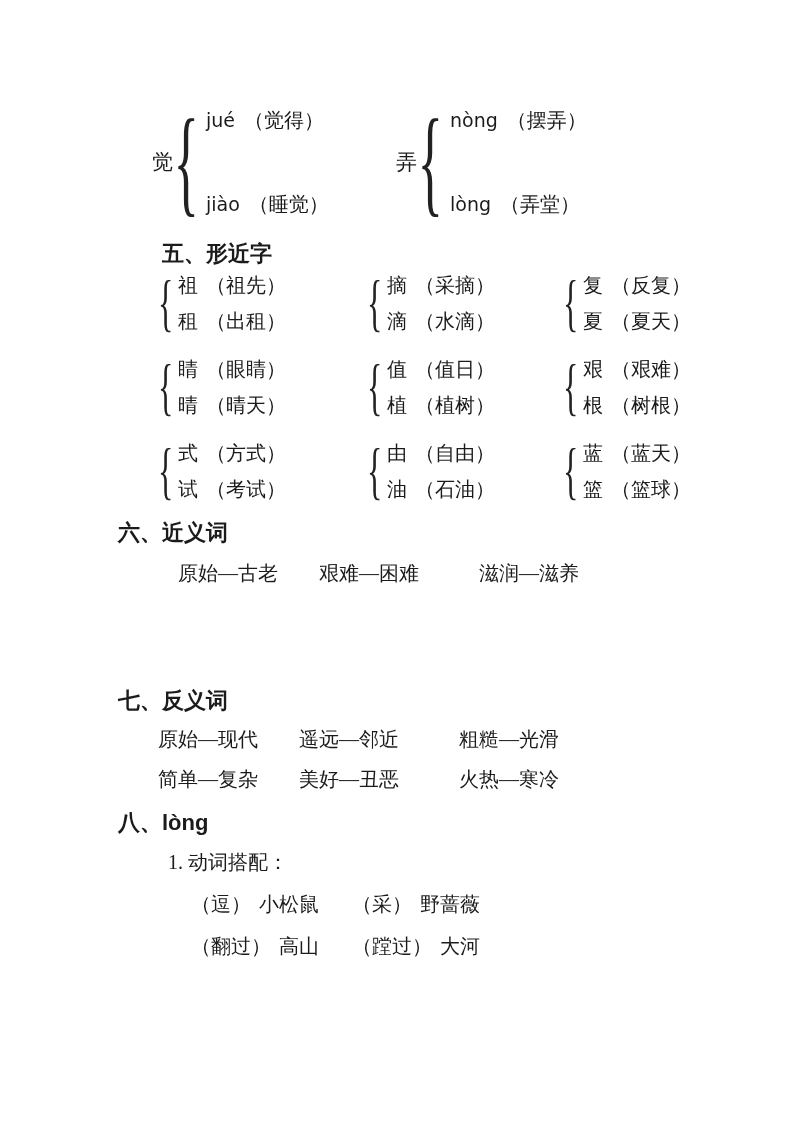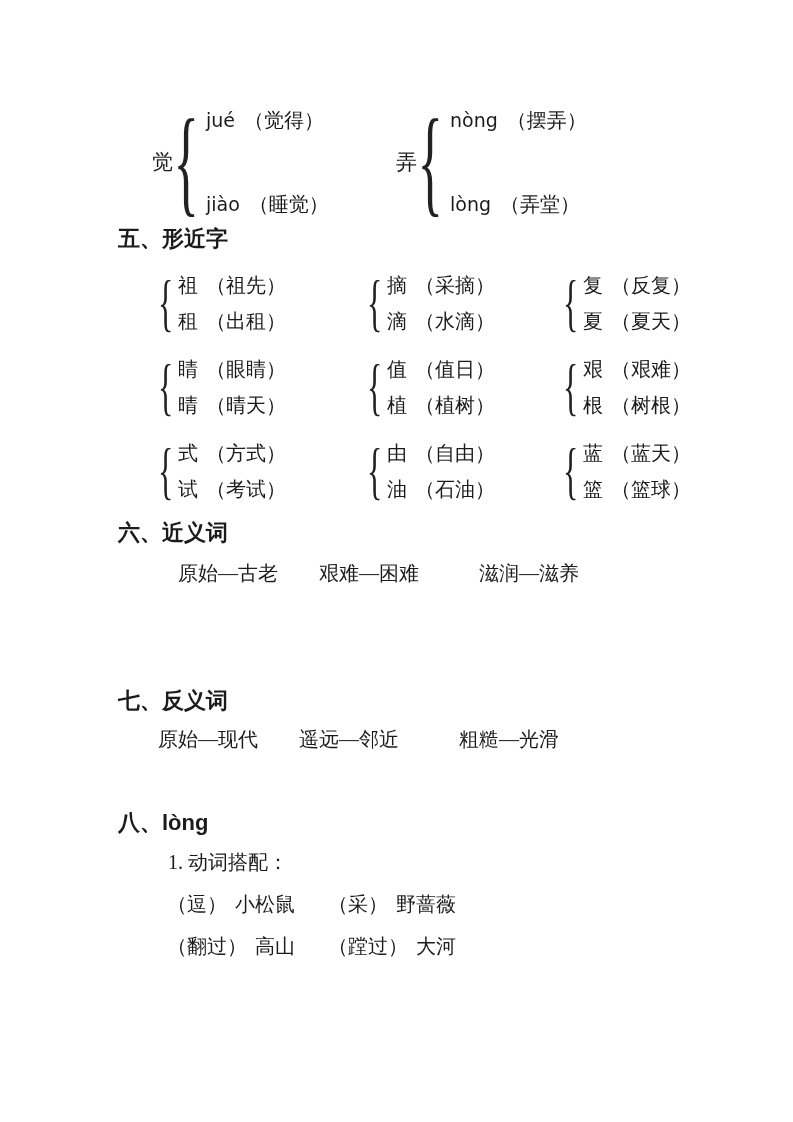--- a/index.html
+++ b/index.html
@@ -21,21 +21,21 @@
   .reading { font-size:20px; line-height:24px; display:flex; align-items:baseline; white-space:nowrap; }
   .pinyin { font-family:"DejaVu Sans","Liberation Sans",sans-serif; font-size:19px; }
   .pword { margin-left:9px; }
 
   
   .sec-title {
     position:absolute; left:118px;
     font-family:"Liberation Sans","DejaVu Sans",sans-serif;
     font-weight:700; font-size:22px; line-height:24px; white-space:nowrap;
   }
-  .t5 { top:227px; } .t6 { top:521px; } .t7 { top:689px; } .t8 { top:811px; }
+  .t5 { top:242px;margin-left:44px; } .t6 { top:521px; } .t7 { top:689px; } .t8 { top:811px; }
 
   
   .xjz-grid {
     position:absolute; left:158px; top:271px; width:610px;
     display:grid; grid-template-columns:209px 196px 1fr; row-gap:20px;
   }
   .pair { display:flex; align-items:center; height:64px; }
   .pair-brace { width:15px; height:60px; display:flex; align-items:center; overflow:visible; }
   .pair-brace span { display:block; font-size:64px; line-height:1; transform:scaleX(0.5); transform-origin:left center; color:#222; }
   .pair-lines { height:60px; display:flex; flex-direction:column; justify-content:space-between; padding-left:5px; }
@@ -47,21 +47,21 @@
   .syn-block { top:562px;margin-left:20px; }
   .ant-block { top:728px; }
   .word-row { display:grid; grid-template-columns:141px 160px auto; font-size:20px; line-height:22px; }
   .syn-block .word-row { margin-bottom:21px; }
   .ant-block .word-row { margin-bottom:18px; }
   .word-cell { white-space:nowrap; }
 
   
   .match-subtitle { position:absolute; left:168px; top:851px; font-size:20px; line-height:22px; white-space:nowrap; }
   .match-rows { position:absolute; left:167px; top:893px; }
-  .match-row { display:grid; grid-template-columns:161px auto; margin-bottom:20px; font-size:20px; line-height:22px; }
+  .match-row { display:grid; grid-template-columns:161px auto; margin-bottom:20px; font-size:20px; line-height:22px;margin-left:24px; }
   .match-item { white-space:nowrap; }
   .object { margin-left:8px; }
 </style>
 </head>
 <body>
 
 <div class="page">
 
   <div class="poly-group g1">
     <span class="mchar">觉</span>
@@ -195,20 +195,25 @@
     </div>
   </div>
 
   <div class="sec-title t7">七、反义词</div>
   <div class="word-block ant-block">
     <div class="word-row">
       <span class="word-cell">原始—现代</span>
       <span class="word-cell">遥远—邻近</span>
       <span class="word-cell">粗糙—光滑</span>
     </div>
+    <div class="word-row">
+      <span class="word-cell">简单—复杂</span>
+      <span class="word-cell">美好—丑恶</span>
+      <span class="word-cell">火热—寒冷</span>
+    </div>
   </div>
 
   <div class="sec-title t8">八、lòng</div>
   <div class="match-subtitle">1. 动词搭配：</div>
   <div class="match-rows">
     <div class="match-row">
       <span class="match-item"><span>（逗）</span><span class="object">小松鼠</span></span>
       <span class="match-item"><span>（采）</span><span class="object">野蔷薇</span></span>
     </div>
     <div class="match-row">

